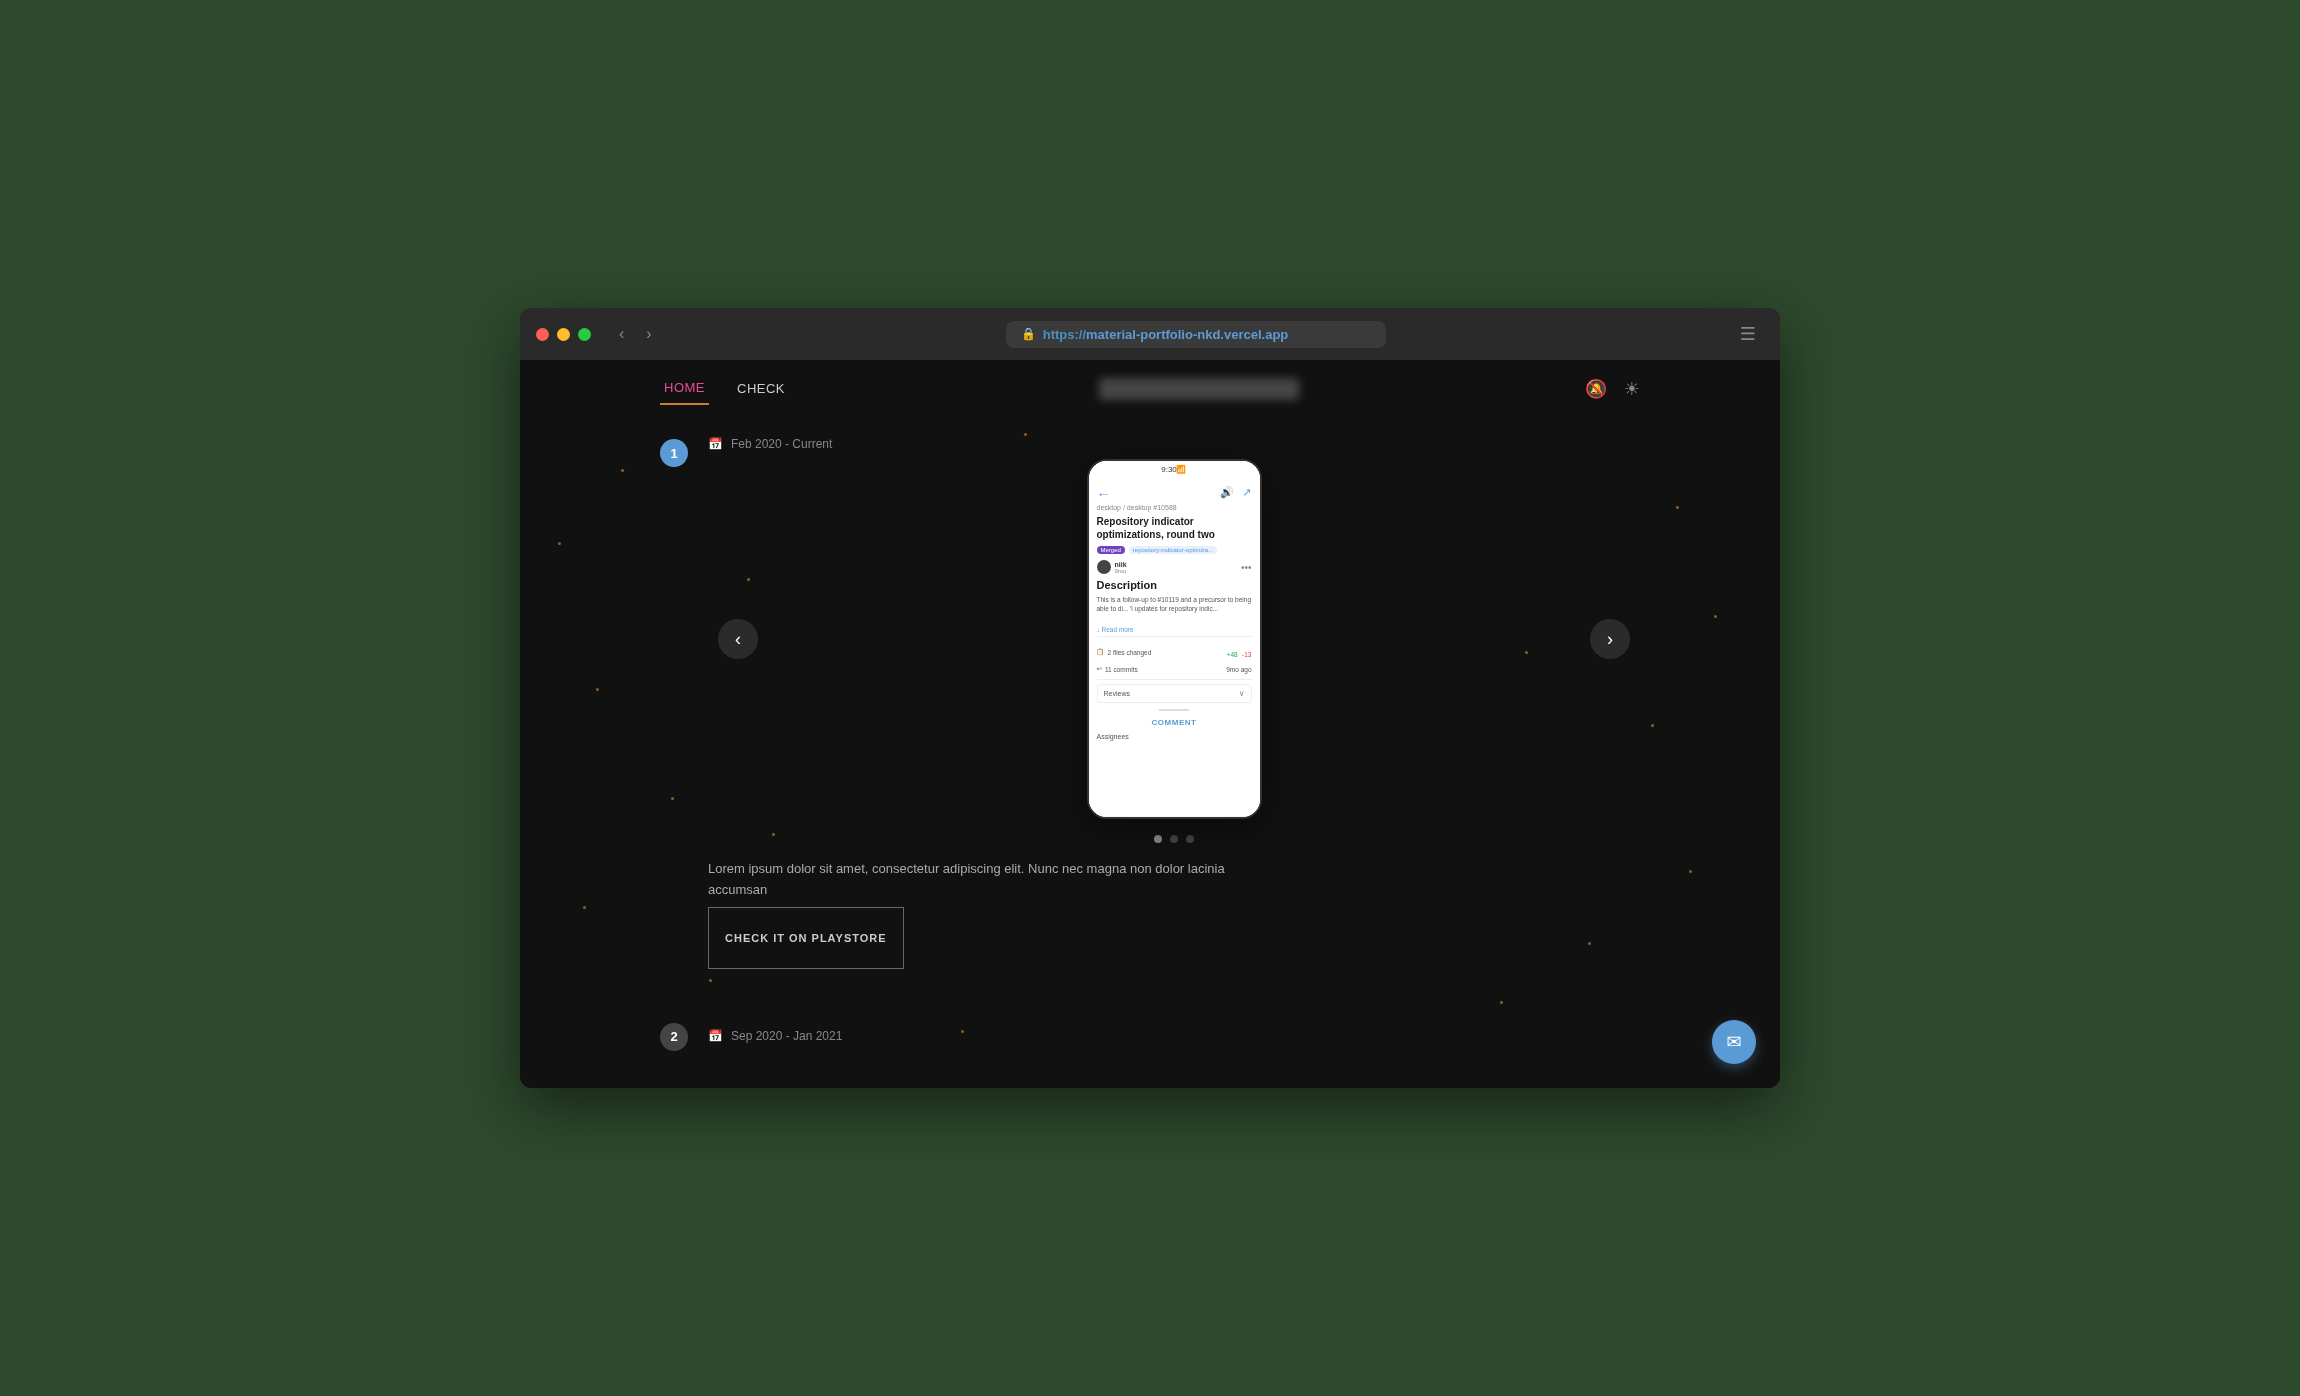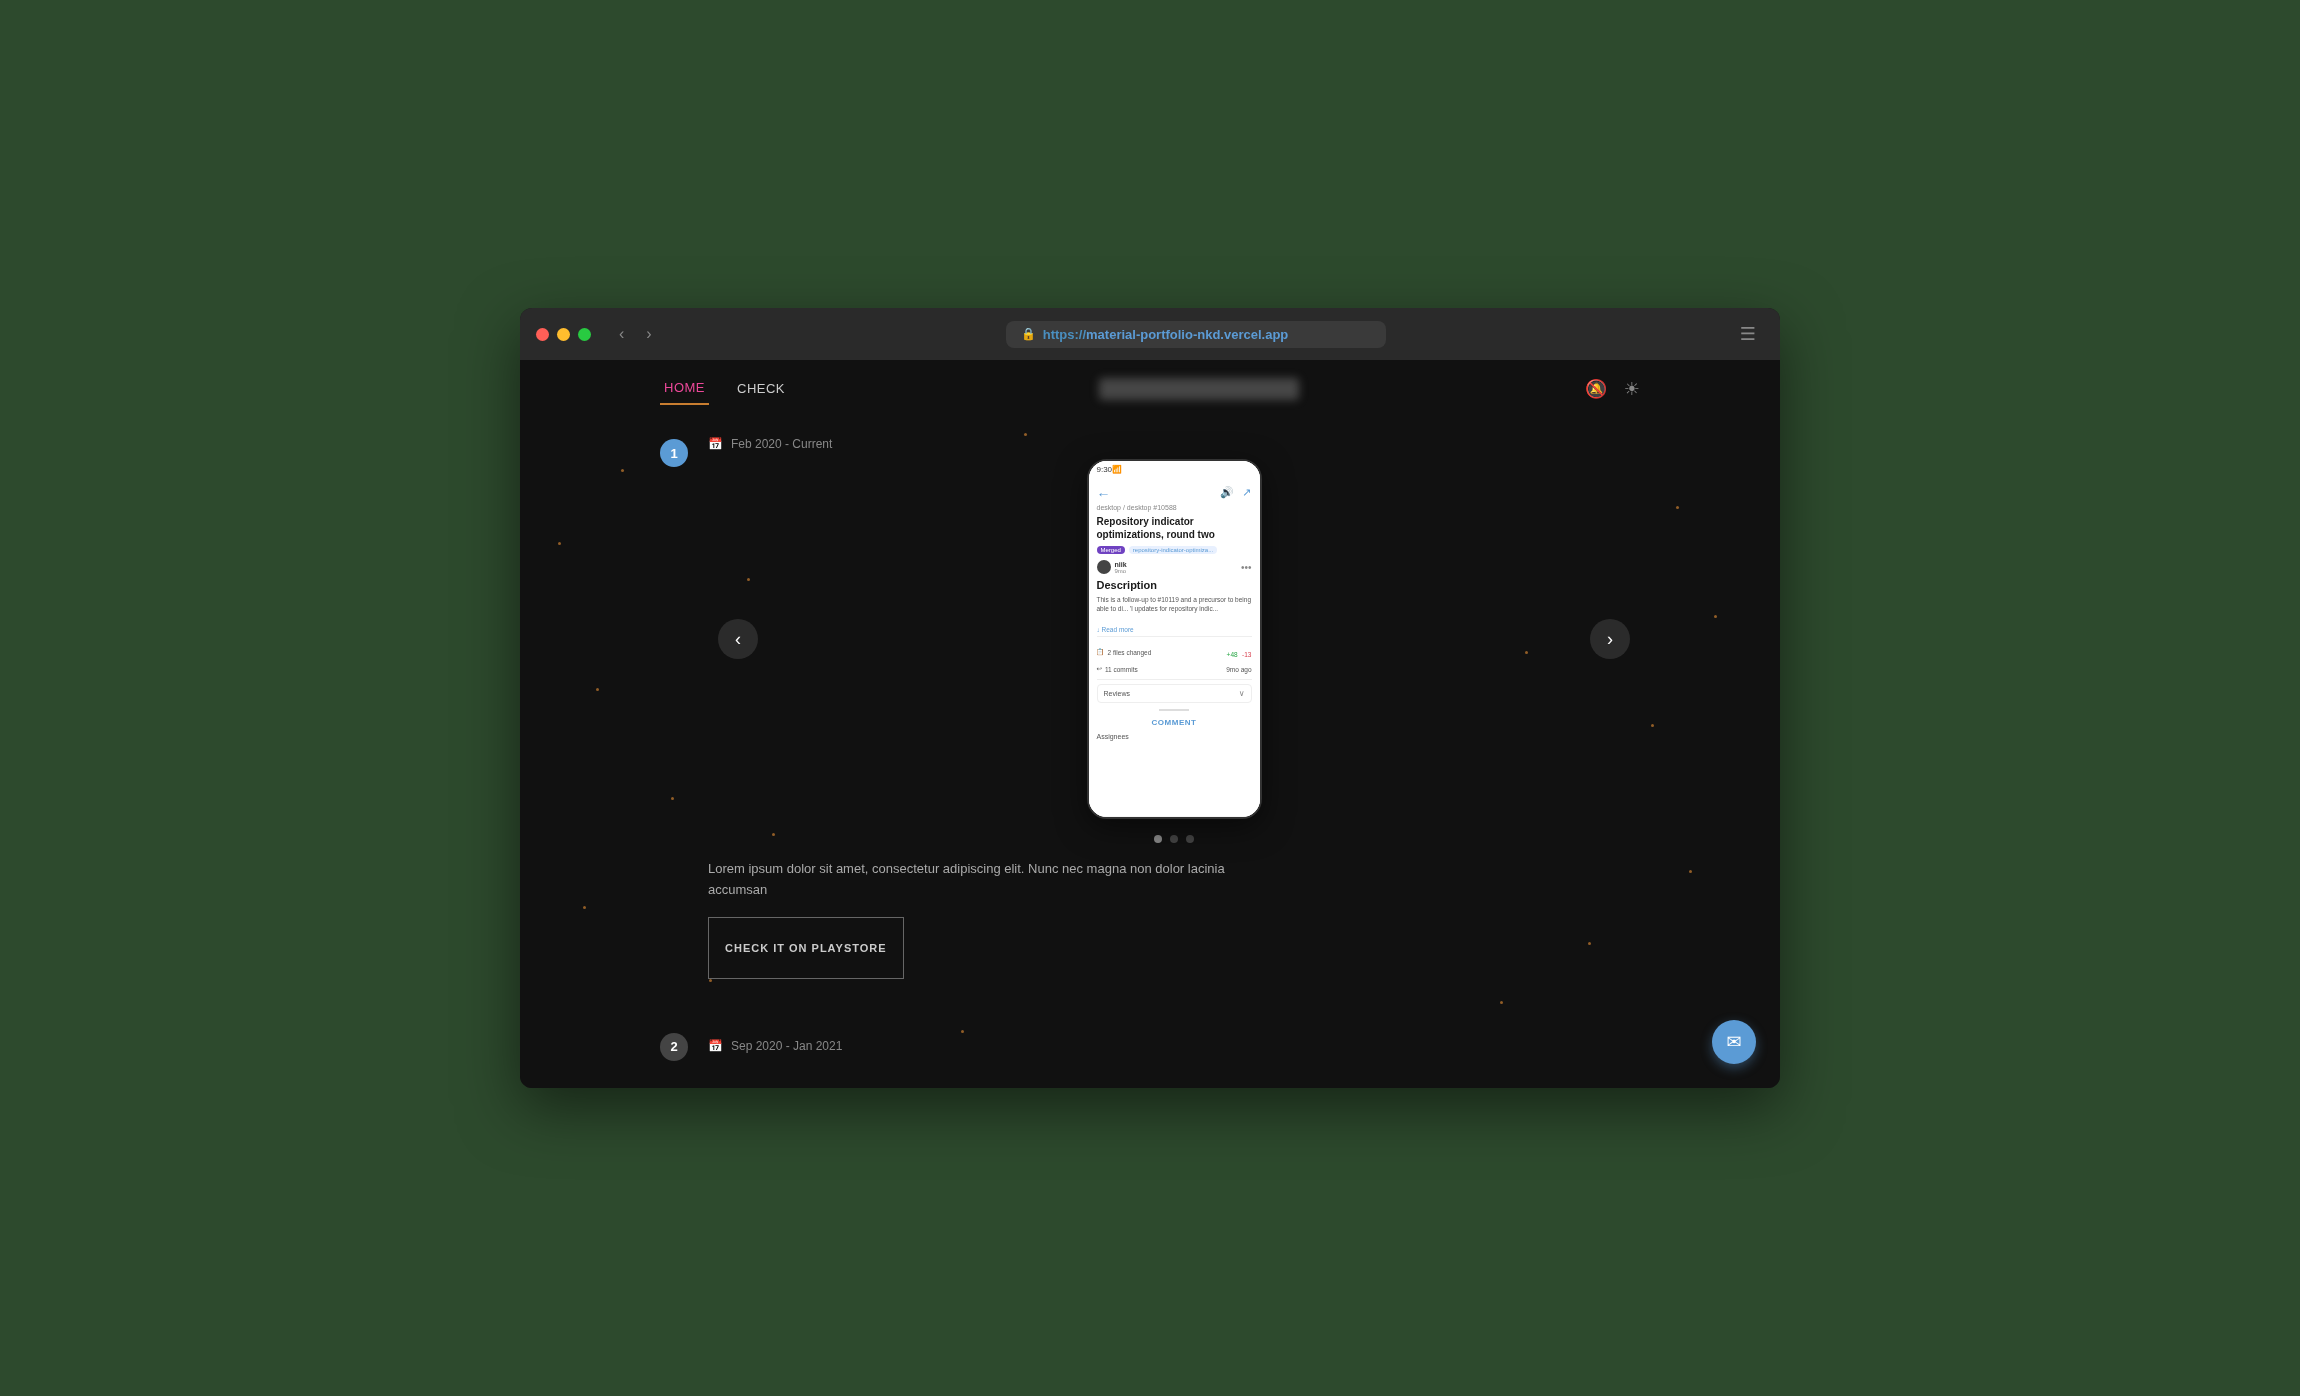--- a/index.html
+++ b/index.html
@@ -265,21 +265,21 @@
       width: 100%;
       height: 100%;
       background: #f5f5f5;
       overflow: hidden;
     }
 
     .phone-status-bar {
       background: white;
       padding: 4px 8px;
       display: flex;
-      justify-content: flex-start;
+      justify-content: center;
       align-items: center;
       font-size: 8px;
       color: #333;
     }
 
     .phone-content {
       background: white;
       padding: 6px 8px;
       height: calc(100% - 18px);
       overflow: hidden;
@@ -512,21 +512,21 @@
 
     .carousel-dot.active {
       background: #888;
     }
 
     
     .project-description {
       color: #aaa;
       font-size: 13px;
       line-height: 1.6;
-      margin-bottom: 16px;
+      margin-bottom: 6px;
       max-width: 520px;
     }
 
     
     .playstore-btn {
       display: inline-block;
       border: 1px solid #666;
       color: #ccc;
       font-size: 11px;
       font-weight: 600;

